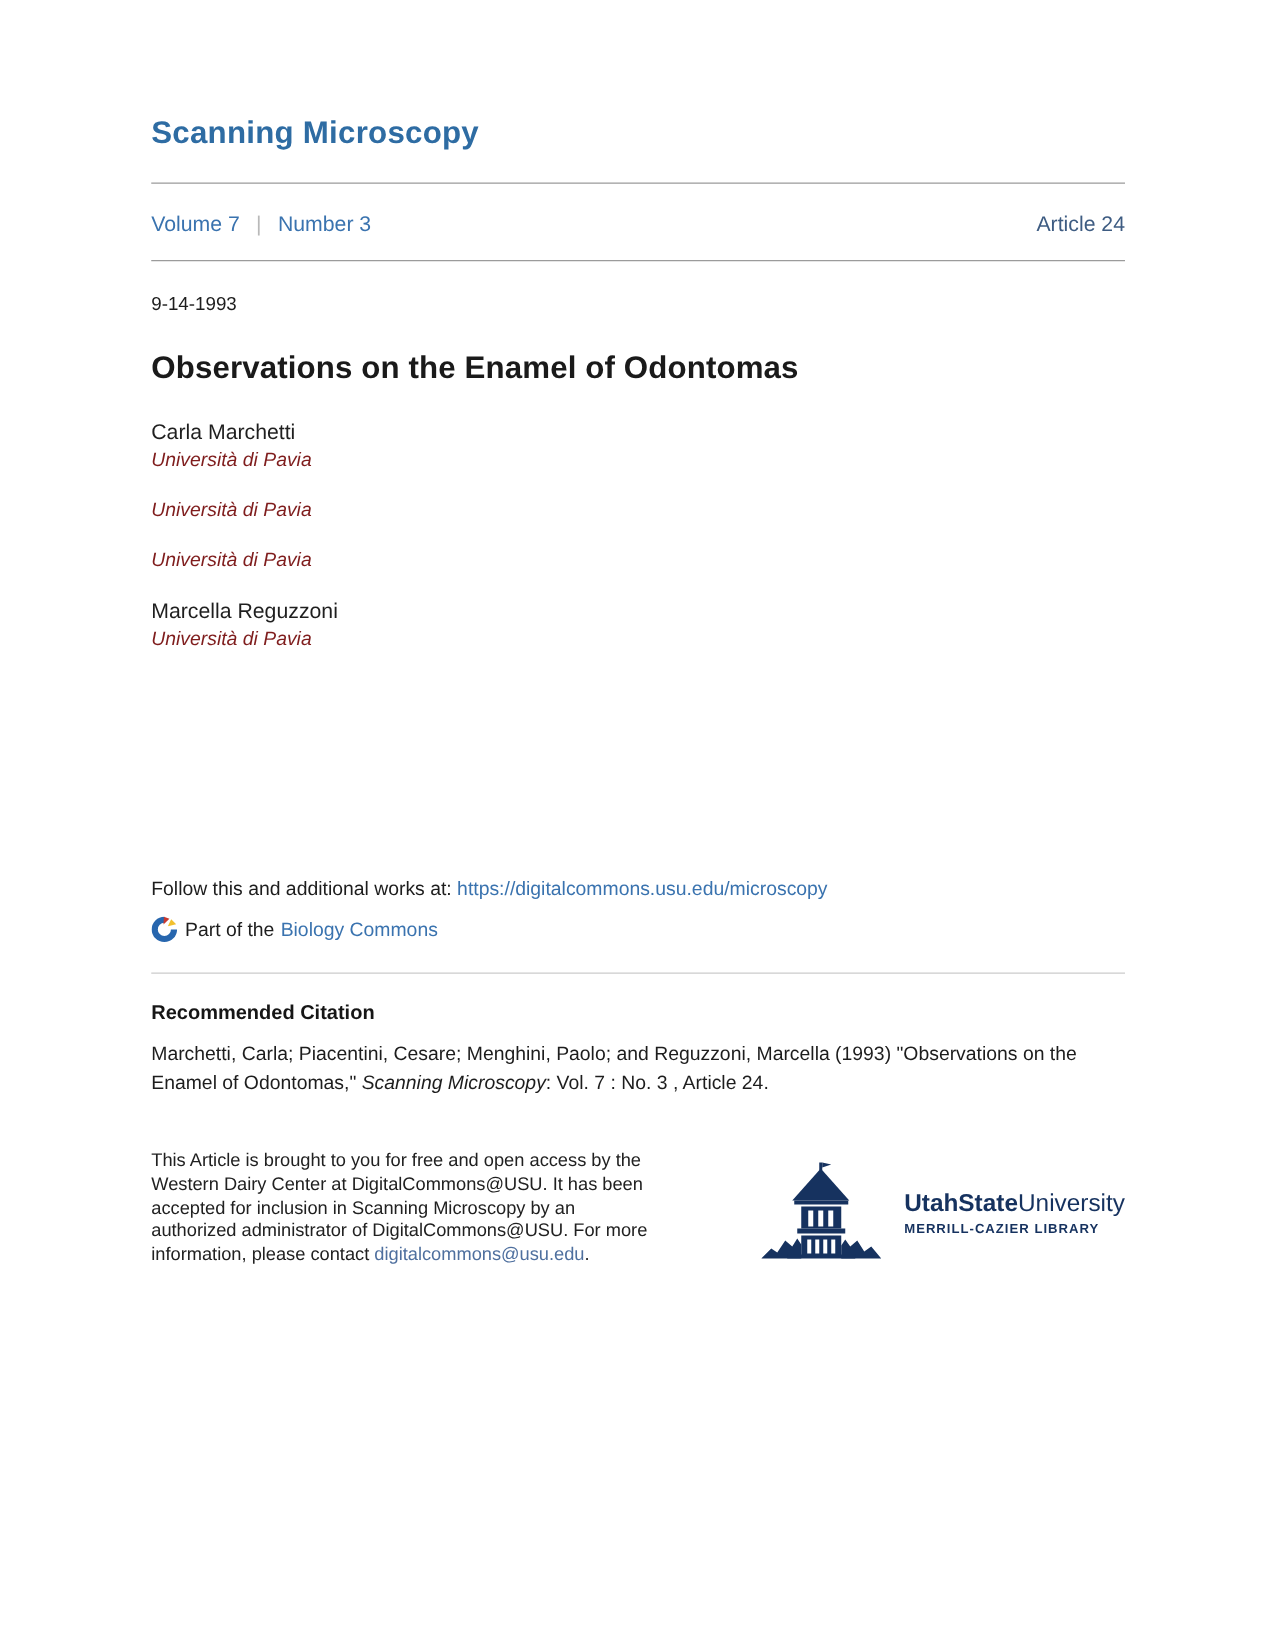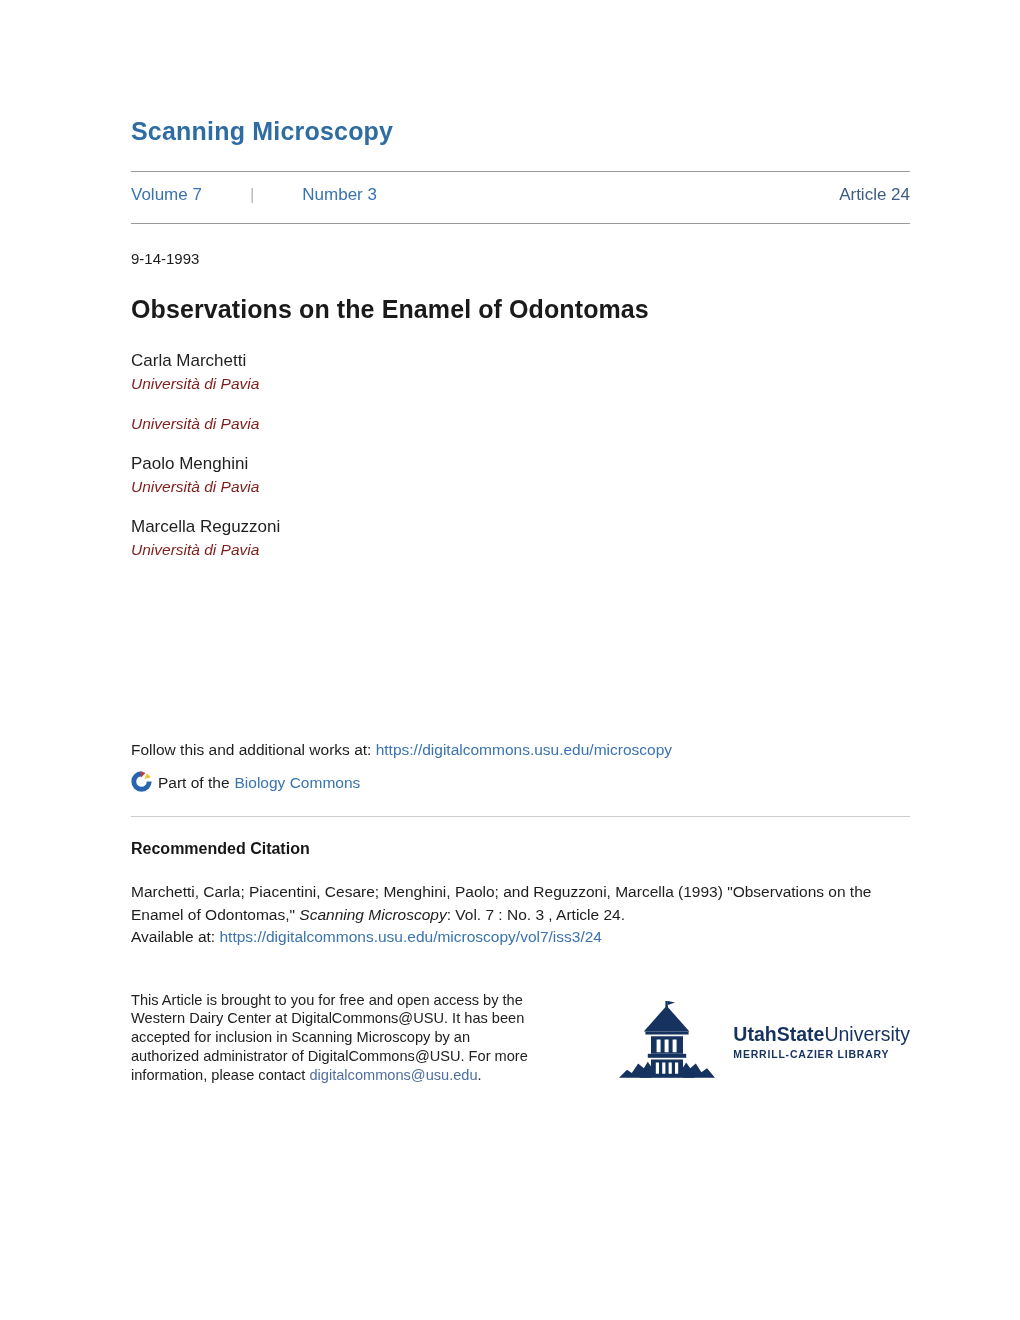--- a/index.html
+++ b/index.html
@@ -16,53 +16,53 @@
   html,body{background:#ffffff;}
   .page{
     position:relative;
     width:1020px;height:1320px;
     background:#ffffff;
     font-family:"Liberation Sans","DejaVu Sans",sans-serif;
     color:var(--text_dark);
     overflow:hidden;
   }
   .content{
-    position:absolute;left:131px;top:0;width:779px;
-    padding-top:116px;
+    position:absolute;left:121px;top:0;width:779px;
+    padding-top:91px;
   }
   .journal-name{
     font-size:25px;font-weight:bold;color:var(--heading_blue);
     line-height:30px;letter-spacing:.2px;cursor:pointer;
   }
   .rule{border:none;border-top:1px solid var(--rule_gray);height:0;}
   .rule1{margin-top:25px;}
   .rule2{margin-top:17px;}
   .rule3{margin-top:21px;border-top-color:var(--rule_light);}
   .vol-row{
-    margin-top:12px;display:flex;align-items:flex-start;
-    font-size:17px;line-height:22px;gap:35px;
+    margin-top:22px;display:flex;align-items:flex-start;
+    font-size:17px;line-height:22px;
   }
   .vol-link{color:var(--link_blue);cursor:pointer;text-decoration:none;}
   .vol-sep{color:#b9b9b9;margin:0 13px;font-size:17px;}
   .article-no{margin-left:auto;color:var(--article_no);}
   .date{margin-top:25px;font-size:15px;line-height:20px;color:var(--text_dark);}
   .title{
     margin-top:24px;font-size:25px;font-weight:bold;line-height:32px;
     color:#1a1a1a;letter-spacing:.1px;
   }
   .authors{margin-top:24px;}
   .author{margin-bottom:17px;}
   .author .name{font-size:17px;line-height:23px;color:#1f1f1f;}
   .author .affil{font-size:15.5px;line-height:23px;font-style:italic;color:#7f1d1d;}
   .follow-row{margin-top:178px;font-size:15.5px;line-height:21px;}
   .link{color:var(--link_blue);cursor:pointer;text-decoration:none;}
   .partof-row{margin-top:11px;display:flex;align-items:flex-start;font-size:15.5px;line-height:24px;}
   .net-icon{width:21px;height:21px;margin-right:6px;flex:0 0 auto;}
   .rec-heading{margin-top:21px;font-size:16px;font-weight:bold;line-height:22px;color:#161616;}
-  .citation{margin-top:21px;font-size:15.5px;line-height:22.5px;color:var(--text_dark);}
+  .citation{margin-top:11px;font-size:15.5px;line-height:22.5px;color:var(--text_dark);}
   .citation .it{font-style:italic;}
   .avail-row{font-size:15.5px;line-height:22.5px;color:var(--text_dark);}
   .footer-row{margin-top:42px;display:flex;align-items:flex-start;justify-content:flex-end;}
   .footer-statement{width:398px;font-size:14.6px;line-height:18.8px;color:#212121;}
   .footer-statement .flink{color:var(--footer_link);cursor:pointer;text-decoration:none;}
   .usu-logo{margin-left:auto;display:flex;align-items:flex-start;padding-top:30px;}
   .usu-building{width:96px;height:84px;margin-top:-22px;flex:0 0 auto;}
   .usu-text{margin-left:18px;padding-top:2px;color:var(--navy);}
   .usu-name{font-size:19.5px;line-height:22px;white-space:nowrap;color:var(--navy);}
   .usu-name .b{font-weight:bold;}
@@ -93,21 +93,20 @@
 
     <div class="authors">
       <div class="author">
         <div class="name">Carla Marchetti</div>
         <div class="affil">Università di Pavia</div>
       </div>
       <div class="author">
         <div class="affil">Università di Pavia</div>
       </div>
       <div class="author">
-        <div class="name">Paolo Menghini</div>
         <div class="affil">Università di Pavia</div>
       </div>
       <div class="author">
         <div class="name">Marcella Reguzzoni</div>
         <div class="affil">Università di Pavia</div>
       </div>
     </div>
 
     <div class="follow-row">
       <span>Follow this and additional works at: </span><a class="link">https://digitalcommons.usu.edu/microscopy</a>
@@ -123,23 +122,20 @@
       <a class="link" style="margin-left:5px;">Biology Commons</a>
     </div>
 
     <hr class="rule rule3">
 
     <div class="rec-heading">Recommended Citation</div>
 
     <p class="citation">
       <span>Marchetti, Carla; Piacentini, Cesare; Menghini, Paolo; and Reguzzoni, Marcella (1993) "Observations on the Enamel of Odontomas," </span><span class="it">Scanning Microscopy</span><span>: Vol. 7 : No. 3 , Article 24.</span>
     </p>
-    <div class="avail-row">
-      <span>Available at: </span><a class="link">https://digitalcommons.usu.edu/microscopy/vol7/iss3/24</a>
-    </div>
 
     <div class="footer-row">
       <p class="footer-statement">
         <span>This Article is brought to you for free and open access by the Western Dairy Center at DigitalCommons@USU. It has been accepted for inclusion in Scanning Microscopy by an authorized administrator of DigitalCommons@USU. For more information, please contact </span><a class="flink">digitalcommons@usu.edu</a><span>.</span>
       </p>
 
       <div class="usu-logo">
         <svg class="usu-building" viewBox="0 0 120 104" aria-hidden="true">
           <g fill="#16325f">
 

